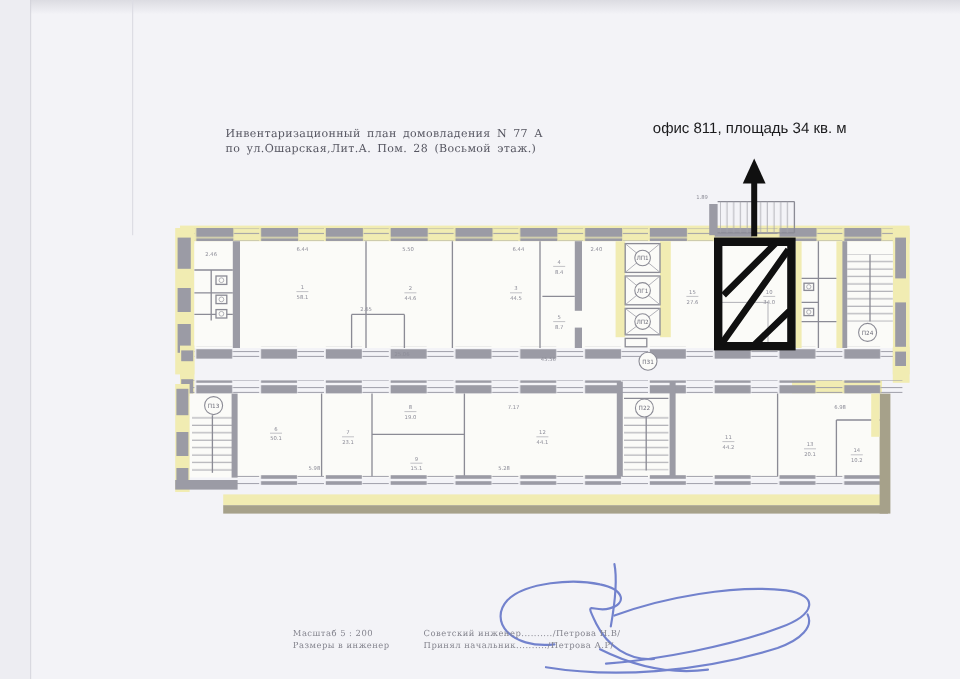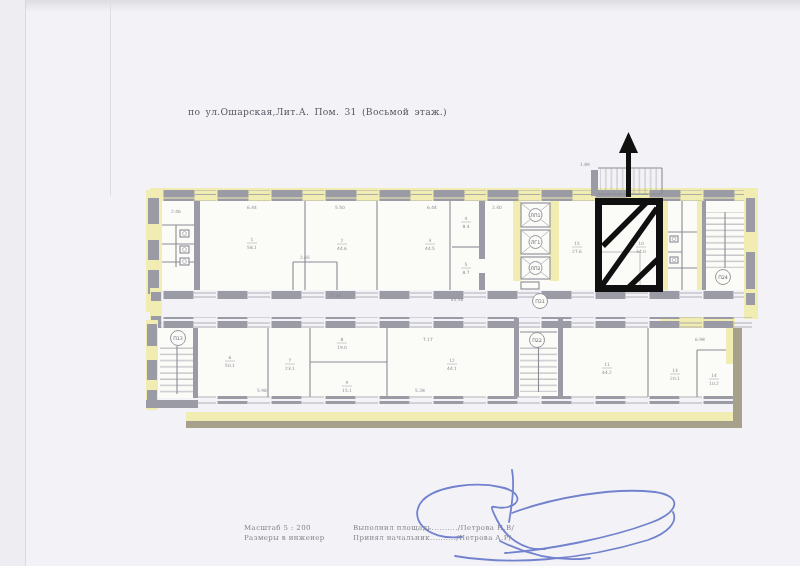--- a/index.html
+++ b/index.html
@@ -35,23 +35,25 @@
 </head>
 <body>
 
 <div id="screen">
   <div class="shade-top"></div>
   <div class="shade-left"></div>
   <div class="fold1"></div>
   <div class="fold2"></div>
 
   <div class="title-block">
-    <div>по ул.Ошарская,Лит.А. Пом. 31 (Восьмой этаж.)</div>
+    <div>Инвентаризационный план домовладения N 77 А</div>
+    <div>по ул.Ошарская,Лит.А. Пом. 28 (Восьмой этаж.)</div>
   </div>
 
+  <div class="annotation">офис 811, площадь 34 кв. м</div>
 
   <svg id="plan-svg" width="800" height="566" viewBox="0 0 800 566">
     <defs>
       <pattern id="wallY" x="0" y="0" width="54" height="11" patternUnits="userSpaceOnUse">
         <rect width="54" height="11" fill="#f1ecb2"></rect>
         <rect x="1.5" y="0.5" width="31" height="10" fill="#9b9ba5"></rect>
         <line x1="33" y1="3" x2="54" y2="3" stroke="#9b9ba5" stroke-width="0.8"></line>
         <line x1="33" y1="7.5" x2="54" y2="7.5" stroke="#9b9ba5" stroke-width="0.8"></line>
       </pattern>
       <pattern id="wallW" x="0" y="0" width="54" height="10" patternUnits="userSpaceOnUse">
@@ -270,16 +272,16 @@
       <path d="M500 541 C530 556 560 562 590 558"></path>
       <path d="M512 470 C515 485 512 505 509 522"></path>
     </g>
   </svg>
 
   <div class="footer left">
     <div>Масштаб 5 : 200</div>
     <div>Размеры в инженер</div>
   </div>
   <div class="footer right">
-    <div>Выполнил площадь........../Петрова Н.В/</div>
+    <div>Советский инженер........../Петрова Н.В/</div>
     <div>Принял начальник........../Петрова А.Р/</div>
   </div>
 </div>
 
 </body></html>

